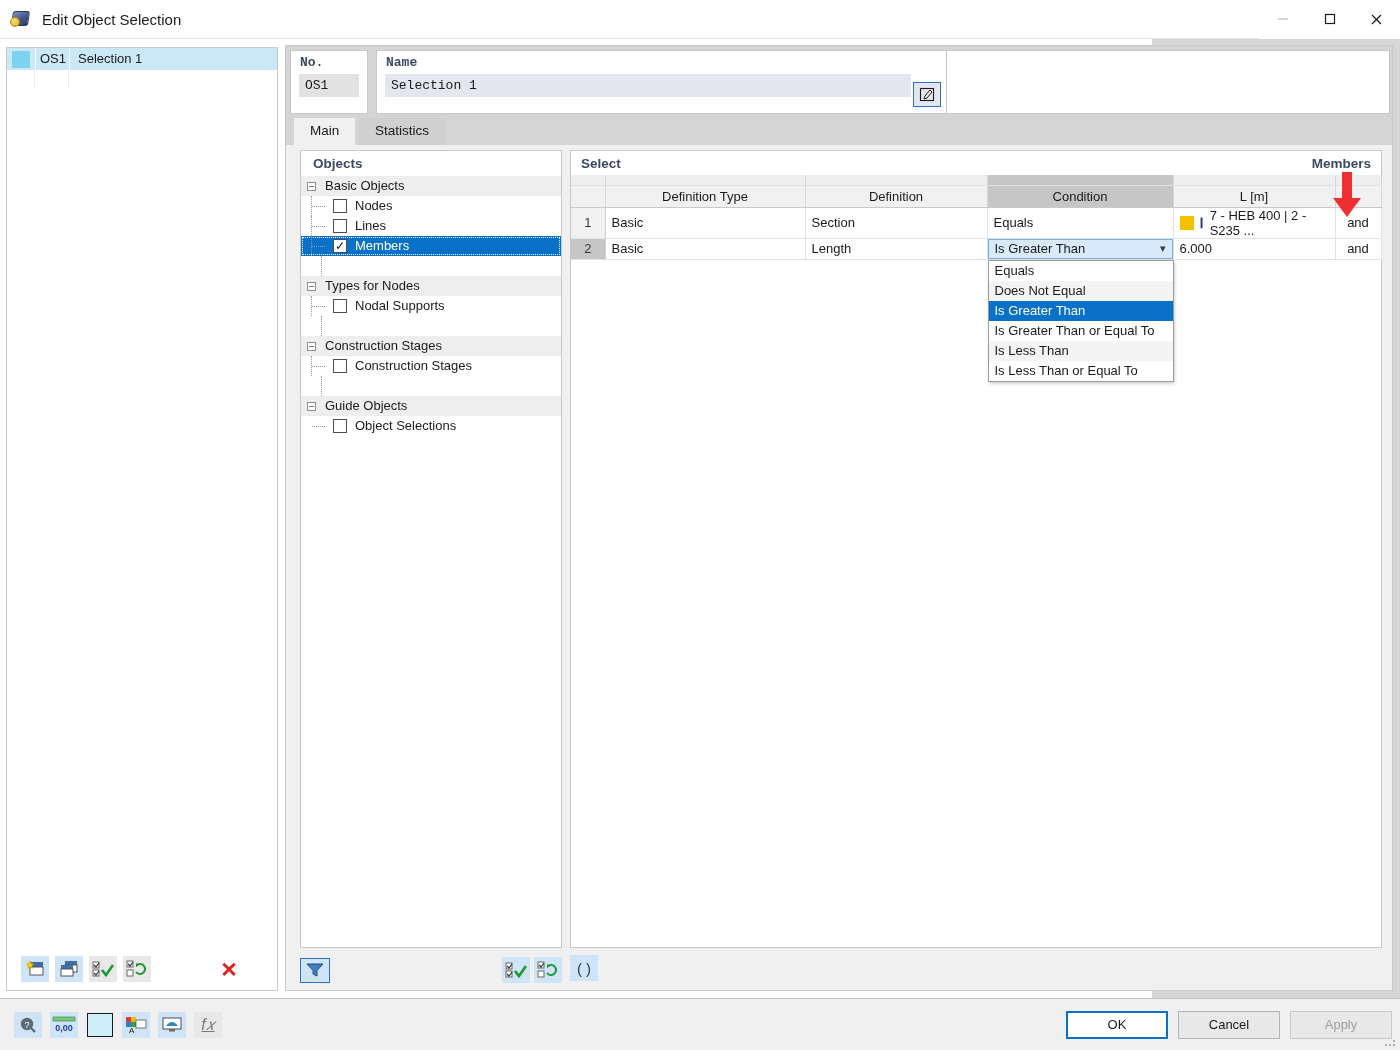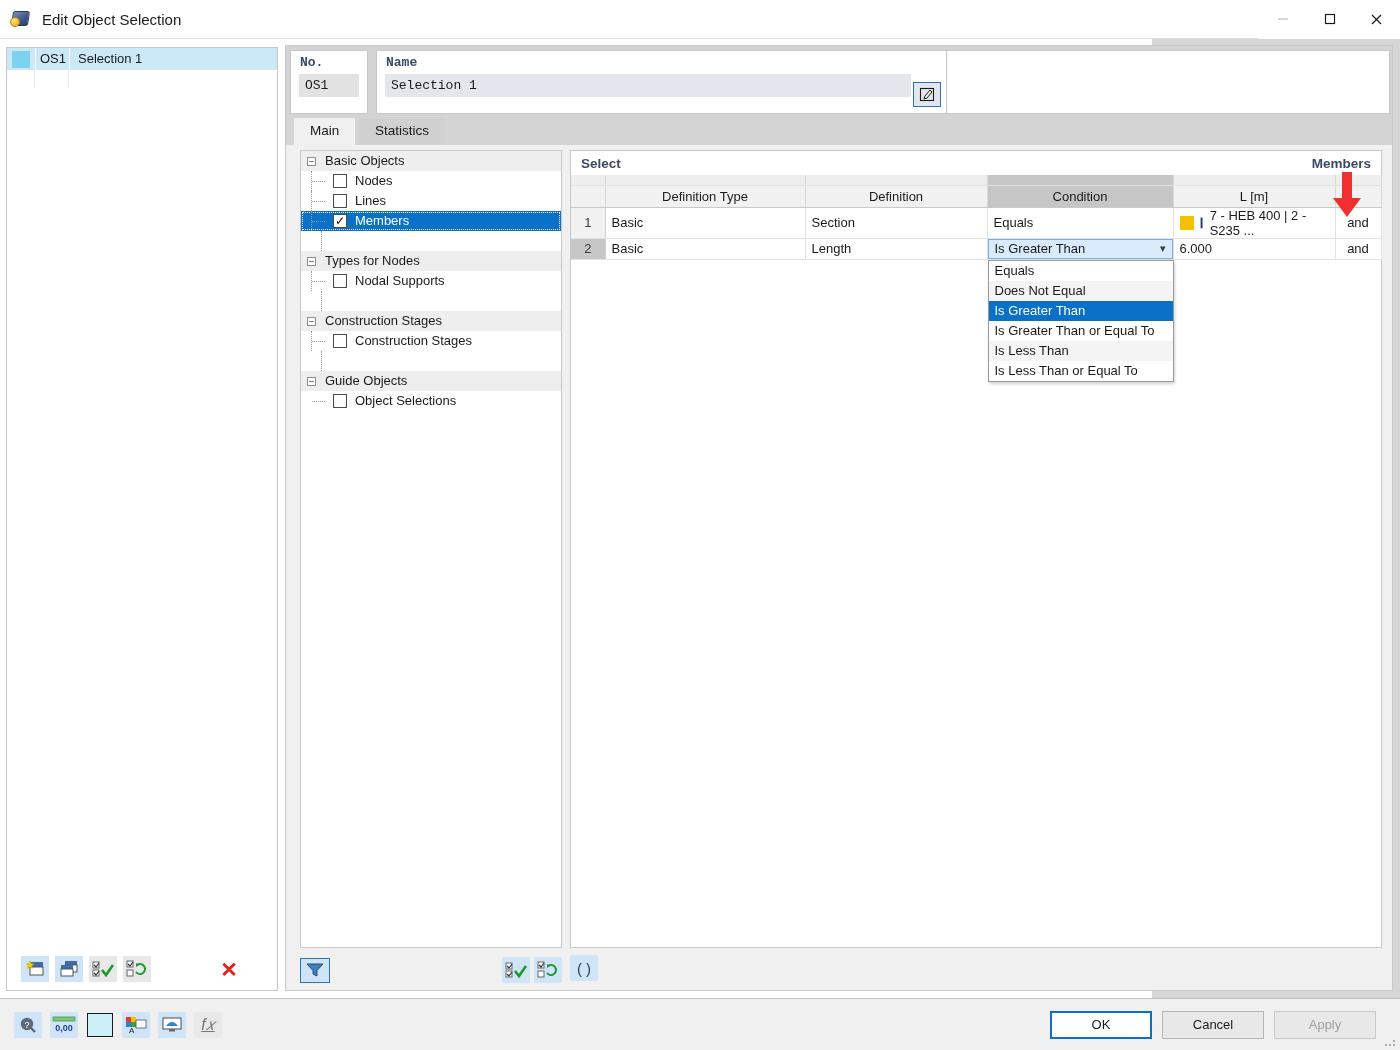--- a/index.html
+++ b/index.html
@@ -225,21 +225,21 @@
     align-items: center; justify-content: center;
   }
 
   
   .bottombar {
     position: absolute; left: 0; bottom: 0; width: 1400px; height: 52px;
     background: #f0f0f0; border-top: 1px solid #c2c2c2;
     display: flex; align-items: center;
   }
   .bb-left { display: flex; align-items: center; gap: 8px; padding-left: 14px; }
-  .bb-right { margin-left: auto; display: flex; align-items: center; gap: 10px; padding-right: 24px; }
+  .bb-right { margin-left: auto; display: flex; align-items: center; gap: 10px; padding-right: 8px; }
   .dlg-btn {
     width: 102px; height: 28px; font-size: 13px; display: flex;
     align-items: center; justify-content: center; background: #e8e8e8; border: 1px solid #b4b4b4;
     color: #1a1a1a;
   }
   .dlg-btn.primary { background: #ffffff; border: 2px solid #0a71c8; }
   .dlg-btn.disabled { color: #a0a0a0; background: #e8e8e8; border: 1px solid #c9c9c9; }
 
   .sq-icon { width: 28px; height: 26px; background: #cfe4f6; display:flex; align-items:center; justify-content:center; }
   .sq-icon.off { background: #e8e8e8; }
@@ -360,20 +360,21 @@
     </div>
 
     <div class="tabs">
       <div class="tab active">Main</div>
       <div class="tab inactive">Statistics</div>
     </div>
 
     <div class="tab-body">
 
       <div class="objects-panel">
+        <div class="panel-caption">Objects</div>
         <div class="tree">
 
           <div class="tree-group">
             <span class="exp-box">–</span>
             <span class="glabel">Basic Objects</span>
           </div>
           <div class="tree-child">
             <span class="tree-line"></span>
               <span class="tree-stub"></span>
             <span class="cb"></span>

